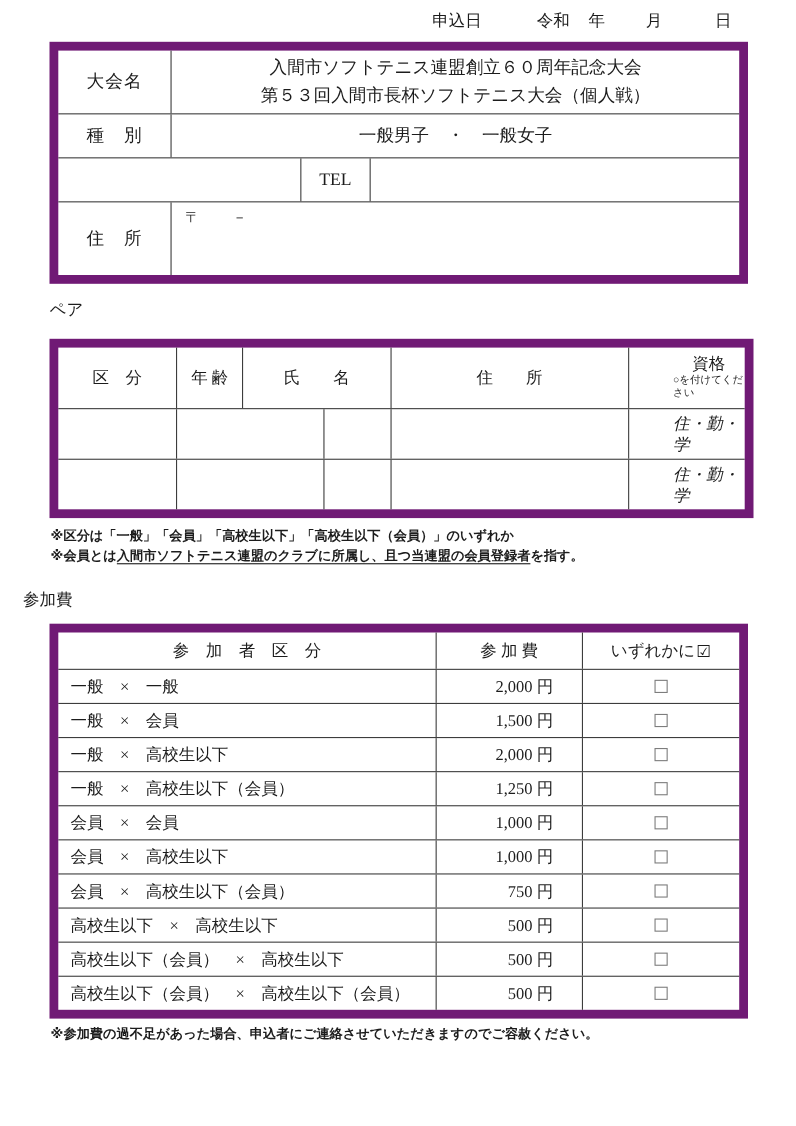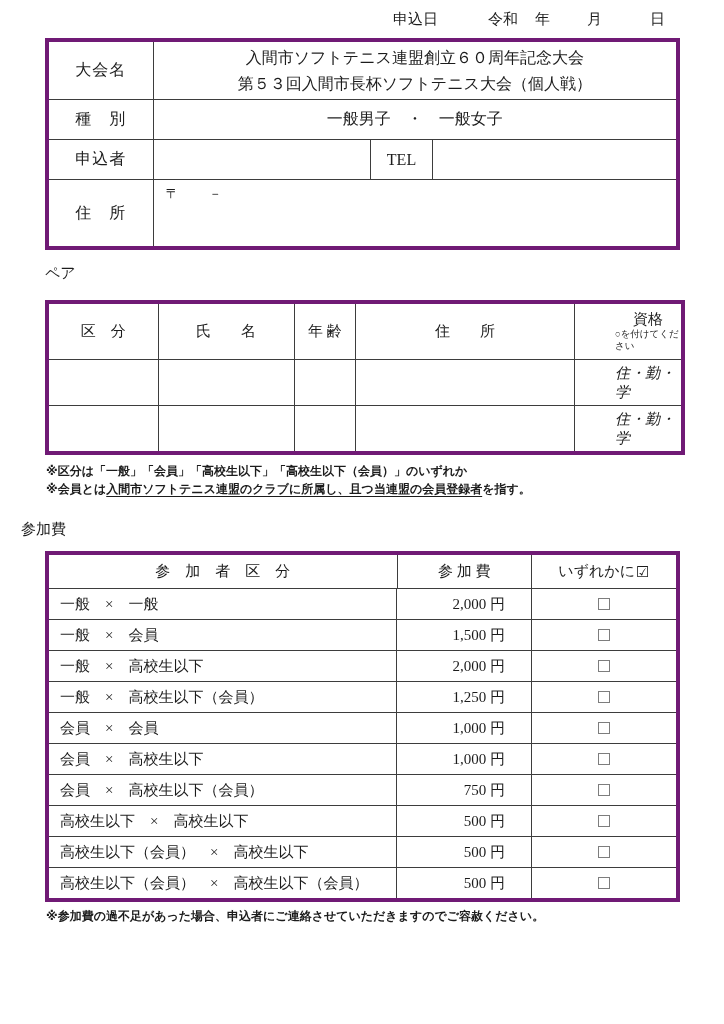--- a/index.html
+++ b/index.html
@@ -13,21 +13,21 @@
   .date-line {
     margin:10px 0 9px 45px; width:620px; display:flex; justify-content:flex-end;
     align-items:baseline; font-size:15px;
   }
   .date-line .dl-label { margin-right:50px; }
   .date-line .dl-era   { margin-right:17px; }
   .date-line .dl-year  { margin-right:37px; }
   .date-line .dl-month { margin-right:48px; }
 
   
-  .tbl { margin-left:45px; border:4px solid #701a75; }
+  .tbl { margin-left:45px; border:8px solid #701a75; }
   .trow { display:flex; border-top:1px solid #3d3d3d; }
   .trow:first-child { border-top:none; }
   .tcell { border-left:1px solid #3d3d3d; display:flex; align-items:center; justify-content:center; }
   .tcell:first-child { border-left:none; }
 
   
   .info-table { width:635px; }
   .lab { width:105px; font-size:16px; letter-spacing:1px; }
   .it-r1 { height:57px; } .it-r2 { height:40px; } .it-r3 { height:40px; } .it-r4 { height:67px; }
   .it-name { width:530px; flex-direction:column; font-size:16px; line-height:1.62; }
@@ -84,41 +84,40 @@
       <div class="tcell it-name">
         <span>入間市ソフトテニス連盟創立６０周年記念大会</span>
         <span>第５３回入間市長杯ソフトテニス大会（個人戦）</span>
       </div>
     </div>
     <div class="trow it-r2">
       <div class="tcell lab">種　別</div>
       <div class="tcell it-cat">一般男子　・　一般女子</div>
     </div>
     <div class="trow it-r3">
-      <div class="tcell lab">申込者</div>
       <div class="tcell it-blank1"></div>
       <div class="tcell it-tel">TEL</div>
       <div class="tcell it-blank2"></div>
     </div>
     <div class="trow it-r4">
       <div class="tcell lab">住　所</div>
       <div class="tcell it-addr">
         <span>〒</span>
         <span class="dash">－</span>
       </div>
     </div>
   </div>
 
   <div class="sec-label">ペア</div>
 
   <div class="tbl pair-table">
     <div class="trow pt-h">
       <div class="tcell pt-c1">区　分</div>
+      <div class="tcell pt-c3">年 齢</div>
       <div class="tcell pt-c2">氏　　名</div>
-      <div class="tcell pt-c3">年 齢</div>
       <div class="tcell pt-c4">住　　所</div>
       <div class="tcell pt-c5 pt-qual">
         <span>資格</span>
         <span class="sub">○を付けてください</span>
       </div>
     </div>
     <div class="trow pt-r">
       <div class="tcell pt-c1"></div>
       <div class="tcell pt-c2"></div>
       <div class="tcell pt-c3"></div>

